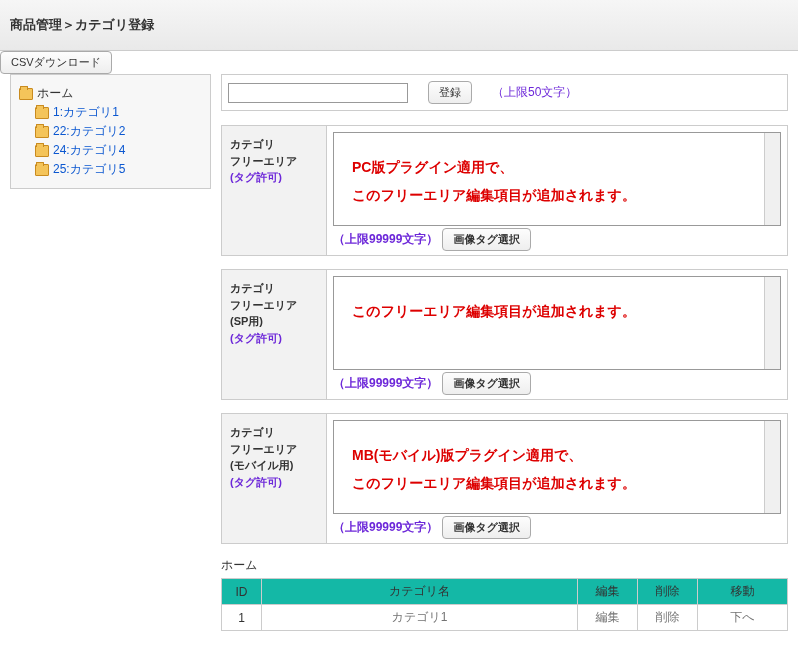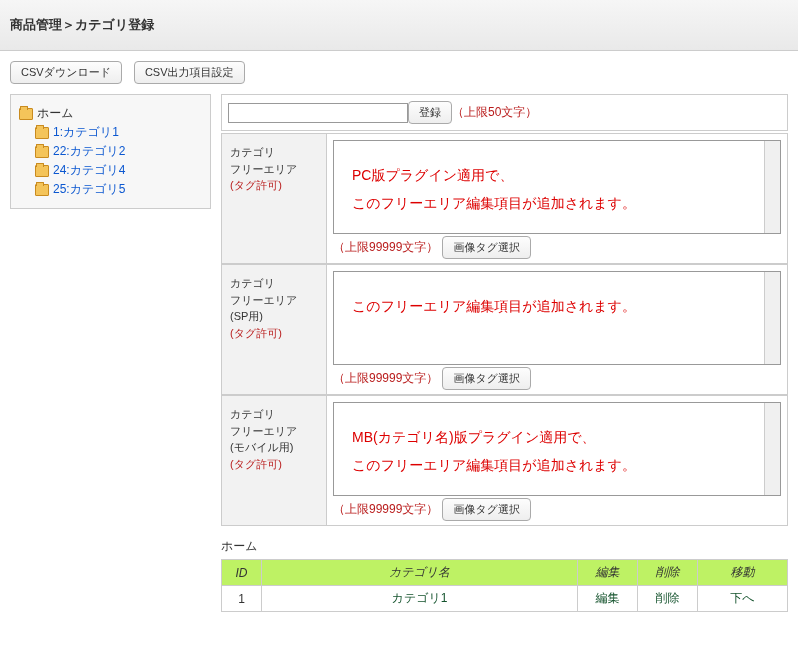--- a/index.html
+++ b/index.html
@@ -13,23 +13,22 @@
     width: 798px;
   }
   .title-bar {
     background: linear-gradient(#f6f6f6, #e9e9e9);
     border-bottom: 1px solid #ccc;
     padding: 16px 10px;
     font-size: 13px;
     font-weight: bold;
   }
   .btn-row {
-    padding: 10px;
-    display: flex;
-    gap: 12px;
+    display: flex;
+    gap: 20px;
   }
   .btn {
     display: inline-block;
     background: linear-gradient(#fdfdfd, #eeeeee);
     border: 1px solid #aaa;
     border-radius: 4px;
     padding: 3px 10px;
     font-size: 11px;
     cursor: pointer;
   }
@@ -70,36 +69,37 @@
     border-bottom: none;
     border-radius: 1px 1px 0 0;
   }
   .tree-root { color: #333; }
   .tree-link { color: #0b57d0; cursor: pointer; }
   .tree-children { margin-left: 16px; }
   .main { flex: 1; }
   .reg-row {
     display: flex;
     align-items: center;
-    gap: 0;
-    margin-bottom: 2px;
+    gap: 20px;
+    margin-bottom: 14px;
     border: 1px solid #ccc;
     padding: 6px;
   }
   .reg-row input[type=text] {
     width: 180px;
     height: 20px;
     border: 1px solid #999;
     padding: 2px 4px;
   }
-  .note-red { color: #b91c1c; }
+  .note-red { color: #6d28d9; }
   .block {
     border: 1px solid #ccc;
-    margin-bottom: 0;
-    display: flex;
+    margin-bottom: 13px;
+    display: flex;
+    font-weight: bold;
   }
   .block-label {
     width: 105px;
     background: #f2f2f2;
     border-right: 1px solid #ccc;
     padding: 10px 8px;
     font-size: 11px;
     line-height: 1.5;
   }
   .block-body {
@@ -143,35 +143,33 @@
     width: 100%;
     border-collapse: collapse;
     font-size: 12px;
   }
   table.cat th, table.cat td {
     border: 1px solid #ccc;
     padding: 4px 6px;
     text-align: center;
   }
   table.cat th {
-    background: #bef264;
+    background: #14b8a6;
     font-weight: normal;
-    font-style: italic;
   }
   .cell-name { text-align: left; padding-left: 10px; }
-  a.link { color: #14532d; cursor: pointer; text-decoration: none; }
+  a.link { color: #737373; cursor: pointer; text-decoration: none; }
 </style>
 </head>
 <body>
 
 <div class="title-bar">商品管理＞カテゴリ登録</div>
 
 <div class="btn-row">
   <span class="btn">CSVダウンロード</span>
-  <span class="btn">CSV出力項目設定</span>
 </div>
 
 <div class="layout">
 
   <div class="side">
     <div class="tree-item">
       <span class="folder-icon"></span>
       <span class="tree-root">ホーム</span>
     </div>
     <div class="tree-children" id="tree-children">
@@ -246,21 +244,21 @@
         <div class="block">
           <div class="block-label">
             <div>カテゴリ</div>
             <div>フリーエリア</div>
             <div>(モバイル用)</div>
             <div class="note-red">(タグ許可)</div>
           </div>
           <div class="block-body">
             <div class="textarea-wrap">
               <div class="overlay">
-                <div>MB(カテゴリ名)版プラグイン適用で、</div>
+                <div>MB(モバイル)版プラグイン適用で、</div>
                 <div>このフリーエリア編集項目が追加されます。</div>
               </div>
               <div class="scroll-hint"></div>
             </div>
             <div class="footer-line">
               <span class="note-red">（上限99999文字）</span>
               <span class="btn">画像タグ選択</span>
             </div>
           </div>
         </div>

